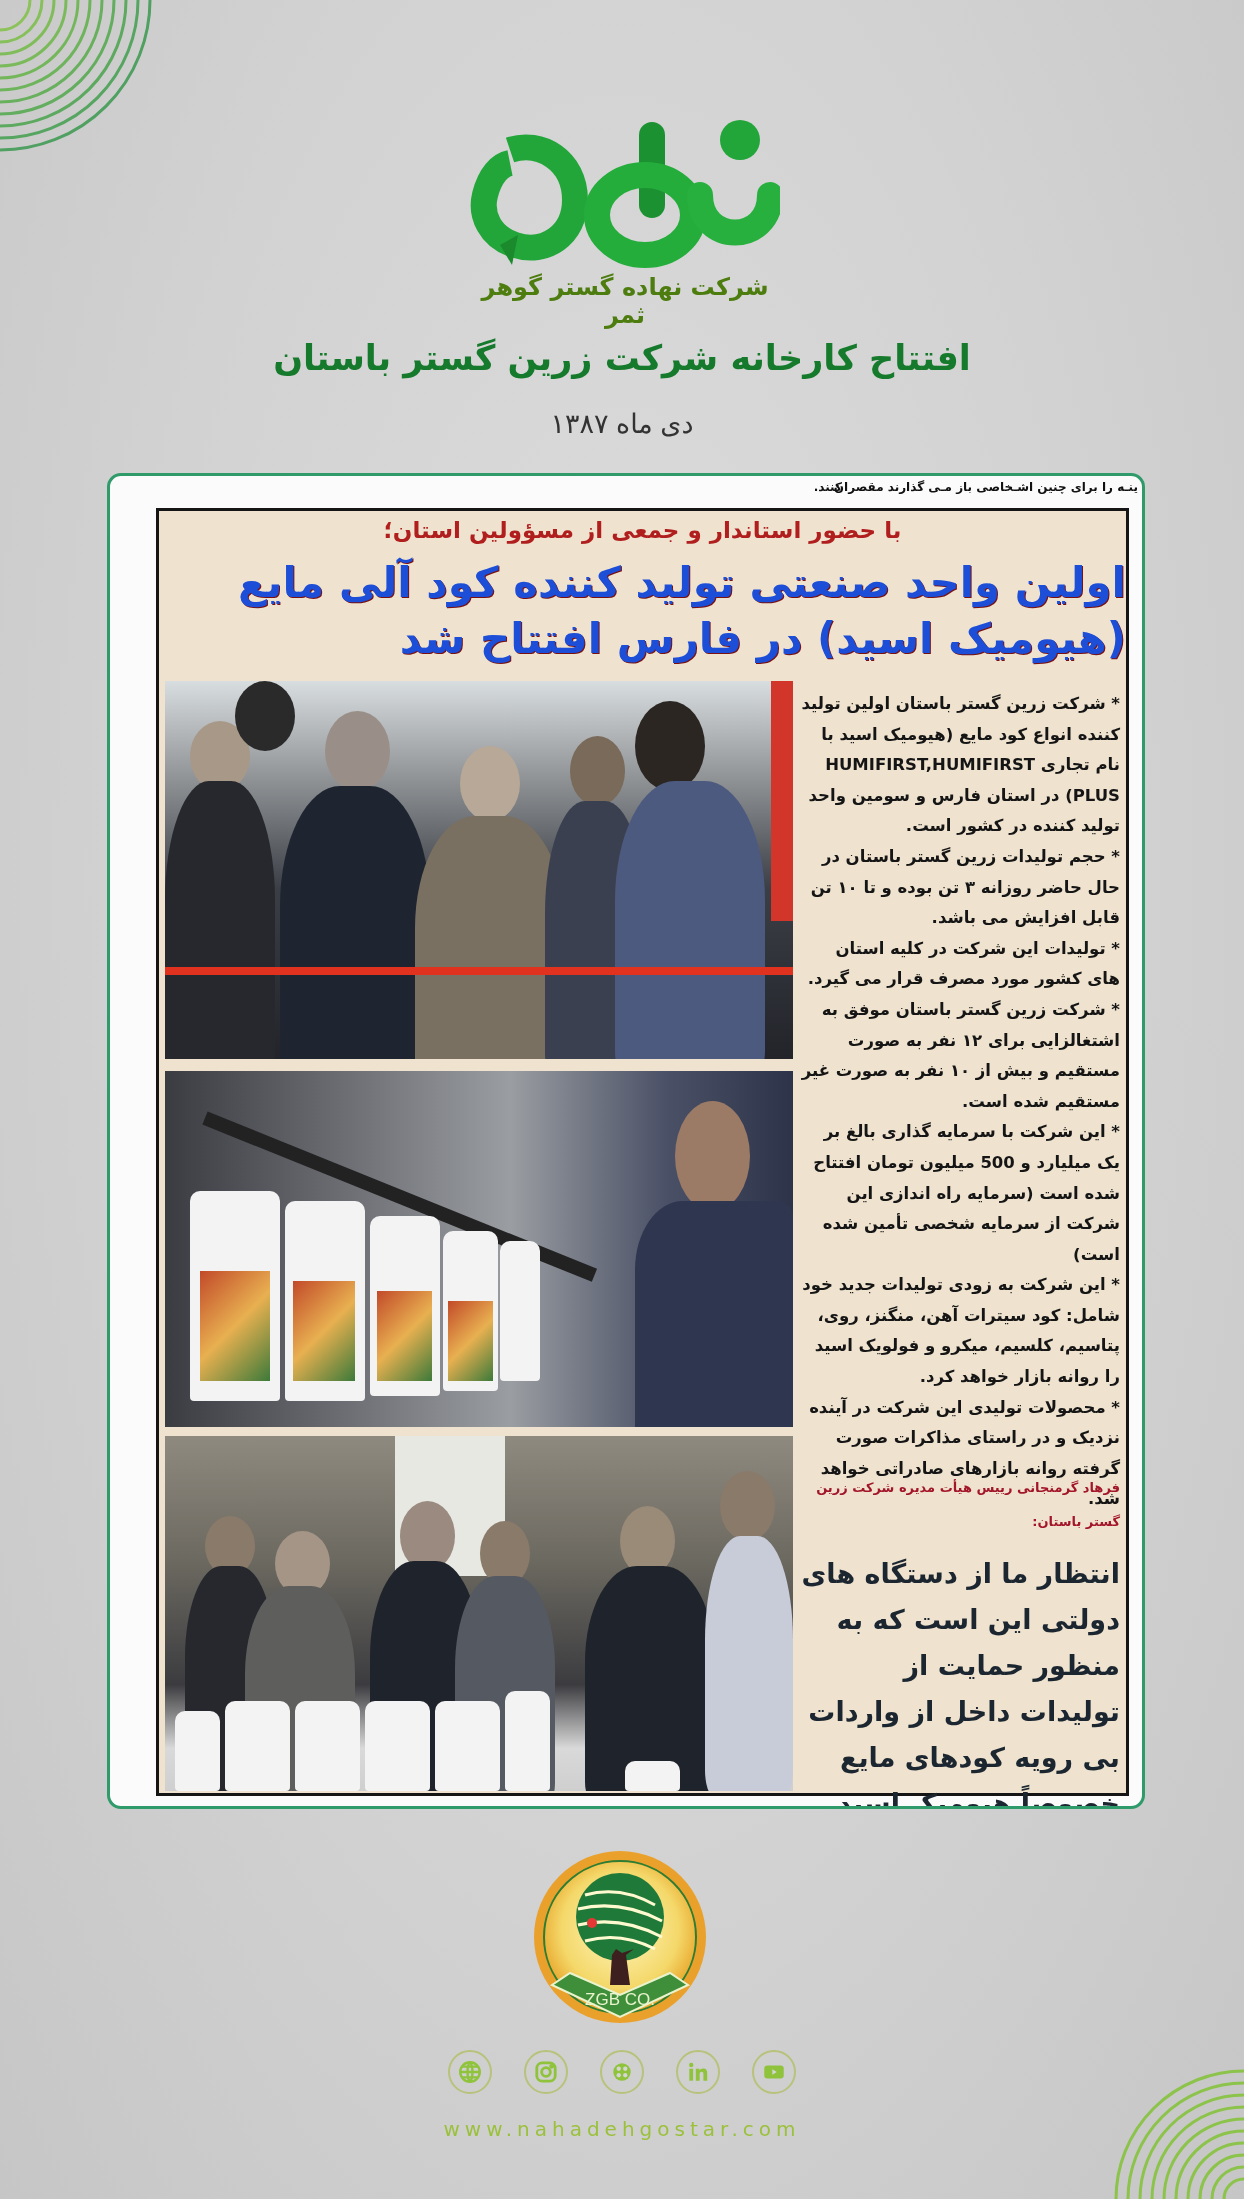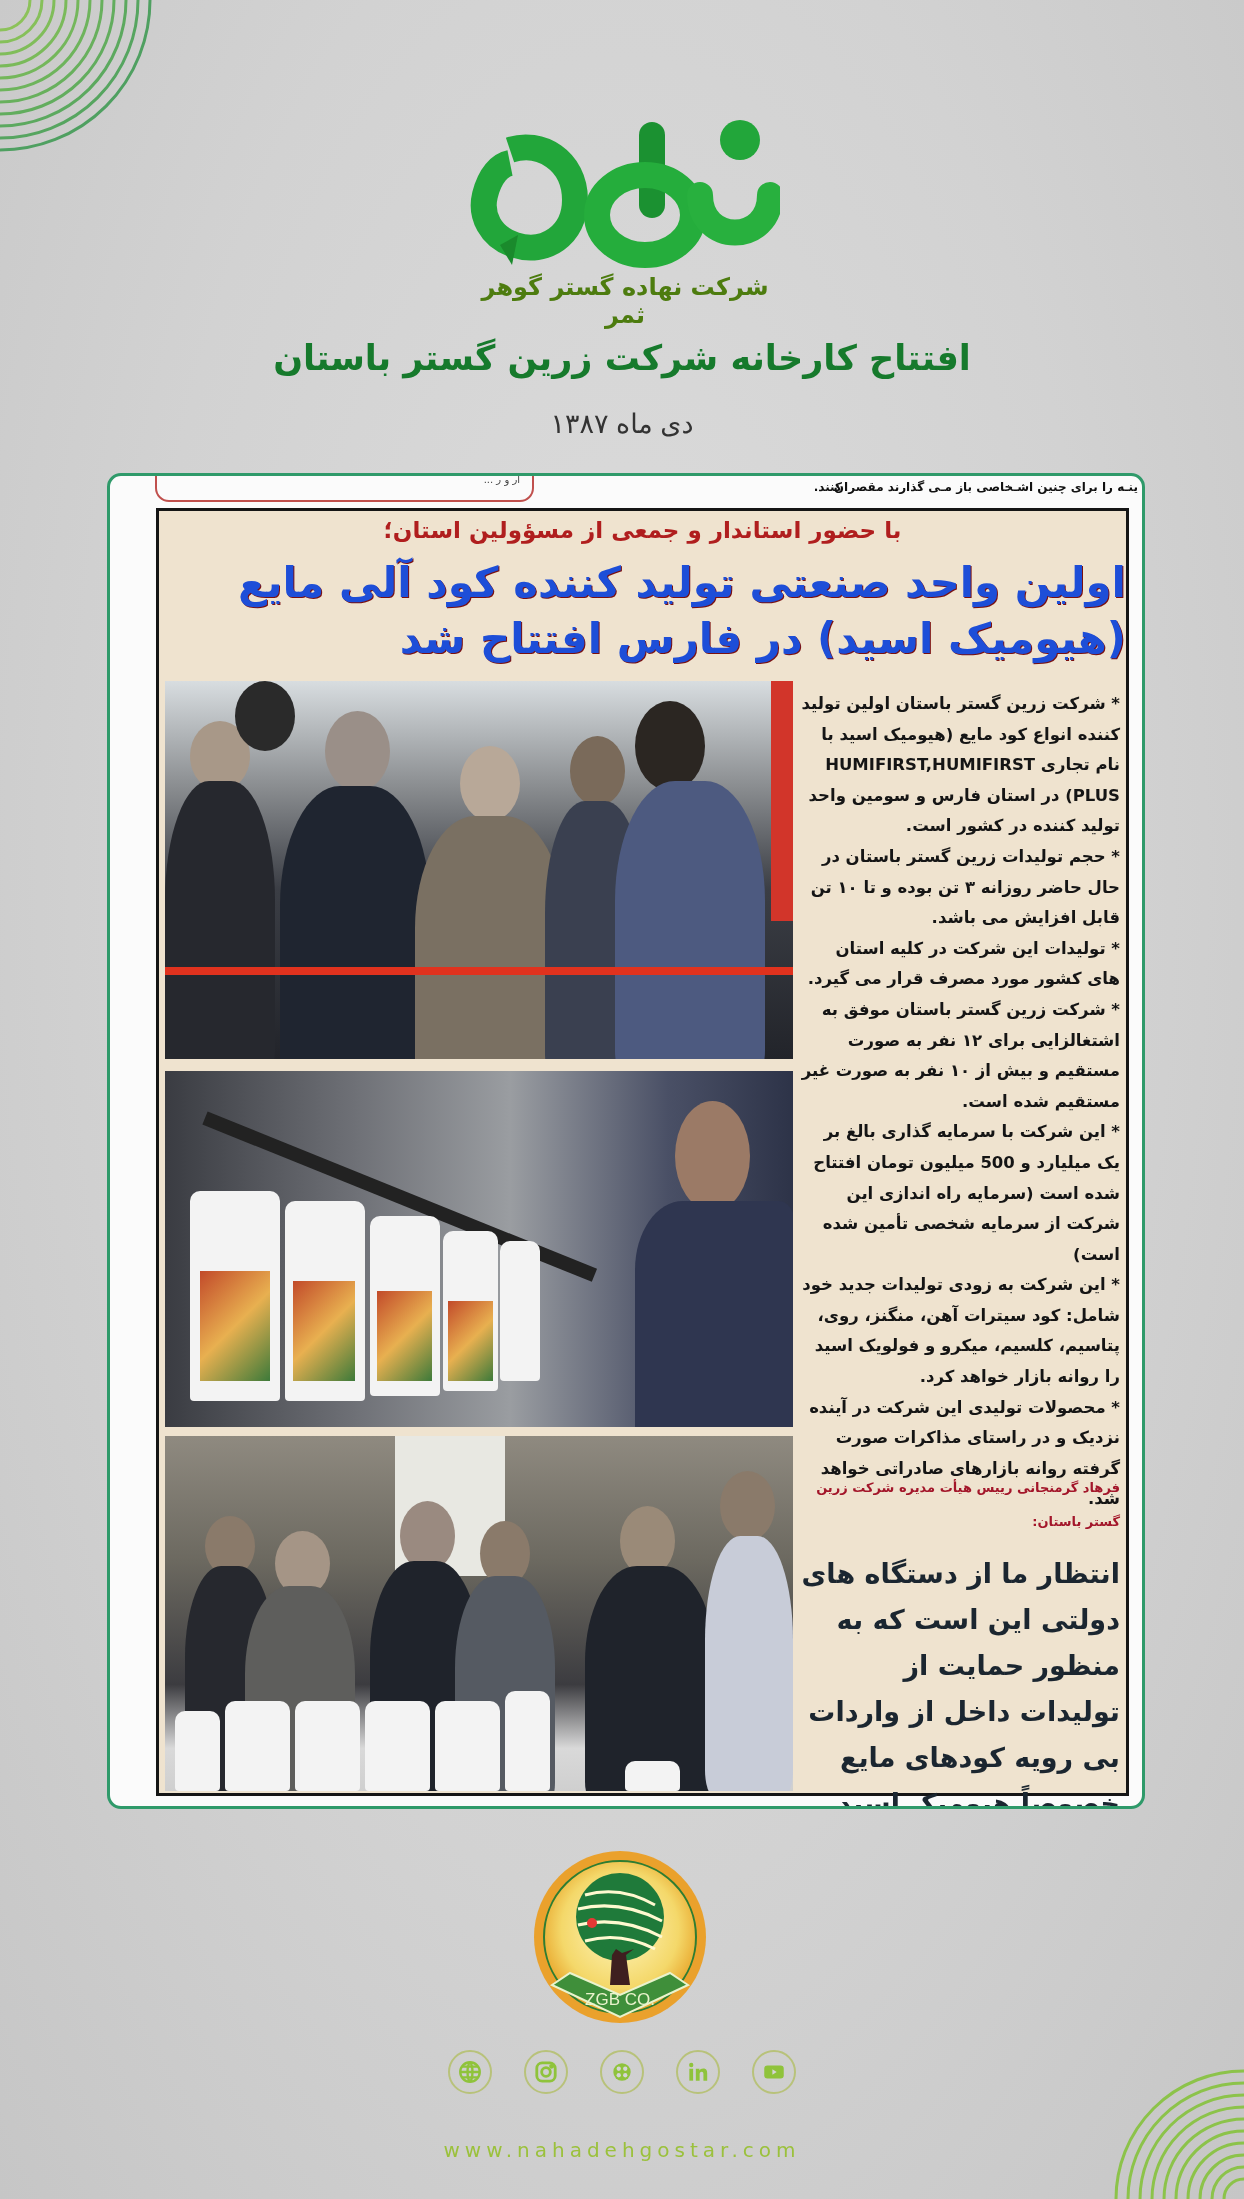--- a/index.html
+++ b/index.html
@@ -57,21 +57,21 @@
   .quote-by { top:960px; color:#a3162a; font-size:13px; line-height:34px; }
   .quote { top:1040px; color:#1b2630; font-size:27px; line-height:46px; }
 
   
   .badge { position:absolute; left:530px; top:1845px; width:180px; height:180px; }
 
   .socials { position:absolute; left:0; width:1244px; top:2050px; display:flex; justify-content:center; gap:32px; }
   .soc { width:44px; height:44px; border:2px solid #b8c27a; border-radius:50%; display:flex; align-items:center; justify-content:center; box-sizing:border-box; }
   .soc svg { width:26px; height:26px; }
   .url { position:absolute; left:0; width:1244px; top:2117px; text-align:center; color:#9bc13c;
-    font-size:20px; letter-spacing:5px; font-family:"DejaVu Sans", sans-serif;margin-top:21px; }
+    font-size:20px; letter-spacing:5px; font-family:"DejaVu Sans", sans-serif; }
 </style>
 </head>
 <body>
 
 <svg class="corner corner-tl" viewBox="0 0 155 155">
   <g fill="none" stroke-width="3">
     <path d="M0 30 A30 30 0 0 0 30 0" stroke="#8cc25a"></path>
     <path d="M0 42 A42 42 0 0 0 42 0" stroke="#86c05a"></path>
     <path d="M0 54 A54 54 0 0 0 54 0" stroke="#80bd5a"></path>
     <path d="M0 66 A66 66 0 0 0 66 0" stroke="#7aba5a"></path>
@@ -116,23 +116,20 @@
 </div>
 
 <div class="title">افتتاح کارخانه شرکت زرین گستر باستان</div>
 <div class="date">دی ماه ۱۳۸۷</div>
 
 <div class="clip">
   <div class="clip-top-strip">
     <span class="t1">ینـه را برای چنین اشـخاصی باز مـی گذارند مقصران</span>
     <span class="t2">کنند.</span>
   </div>
-  <div class="red-box">
-    <span>ار و ر ...</span>
-  </div>
 
   <div class="article">
     <div class="kicker">با حضور استاندار و جمعی از مسؤولین استان؛</div>
     <div class="headline">
       <div>اولین واحد صنعتی تولید کننده کود آلی مایع</div>
       <div>(هیومیک اسید) در فارس افتتاح شد</div>
     </div>
 
     <div class="photo photo1">
       <div class="head" style="left:25px;top:40px;width:60px;height:70px;background:#a89888"></div>

